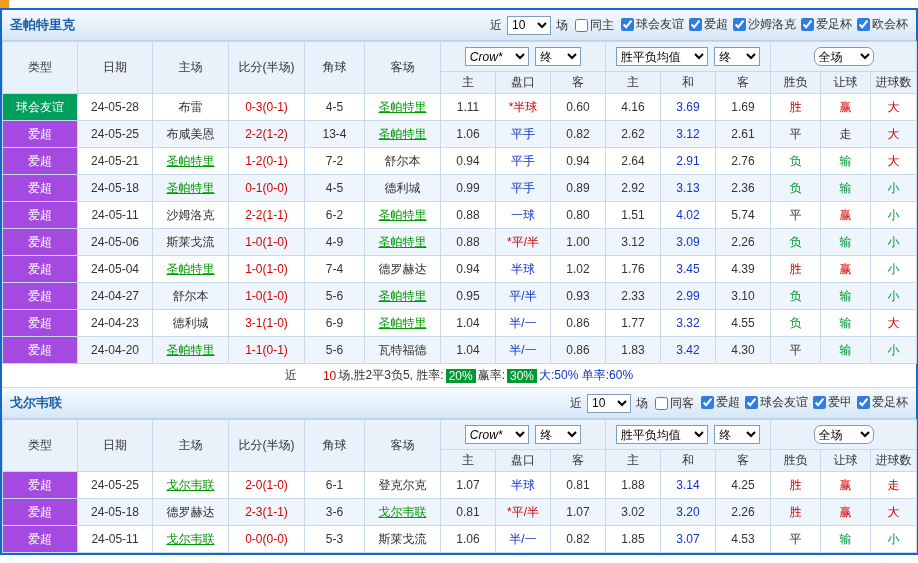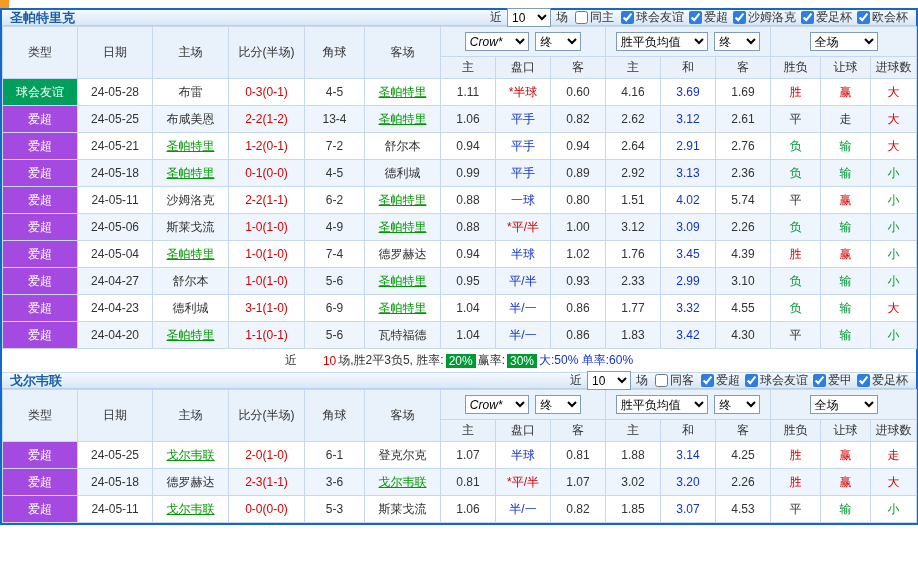--- a/index.html
+++ b/index.html
@@ -23,37 +23,37 @@
   .radio-group label { display:flex; align-items:center; gap:3px; cursor:pointer; }
   input[type=radio] { width:12px; height:12px; margin:0; accent-color:#ffffff; }
   .close-btn {
     position:absolute; right:4px; top:3px; width:19px; height:19px;
     background:#55a0e8; border:1px solid #9ccaf5; border-radius:3px;
     color:#fff; font-weight:bold; text-align:center; line-height:16px; font-size:13px; cursor:pointer;
   }
 
   
   .sec-header {
-    height:16px; background:linear-gradient(180deg,#f5fafe 0%,#d7e7f6 100%);
+    height:31px; background:linear-gradient(180deg,#f5fafe 0%,#d7e7f6 100%);
     border-bottom:1px solid #b9d0e8; display:flex; align-items:center;
     justify-content:space-between; padding:0 8px;
   }
   .sec-title { color:#1a5fa8; font-weight:bold; font-size:13px; }
   .filter { display:flex; align-items:center; gap:2px; color:#333; white-space:nowrap; }
   .filter label { display:inline-flex; align-items:center; cursor:pointer; }
   input[type=checkbox] { width:13px; height:13px; margin:0 2px 0 5px; accent-color:#2d7ee0; }
   select {
     font-size:12px; height:19px; border:1px solid #7f9db9; background:#fff;
     font-family:"Liberation Sans","DejaVu Sans",sans-serif;
   }
   .sel-count { width:44px; margin:0 3px; }
   .sel-crow { width:64px;font-style:italic; }
   .sel-final { width:46px; margin-left:3px; }
   .sel-avg { width:92px; }
-  .sel-scope { width:68px; }
+  .sel-scope { width:60px;border-radius:7px; }
 
   
   table { border-collapse:collapse; width:914px; table-layout:fixed; }
   th,td { border:1px solid #c6d9ec; text-align:center; padding:0; overflow:hidden; white-space:nowrap; }
   thead th { background:#e9f1fa; font-weight:normal; color:#333; }
   thead tr.hr1 th { height:30px; }
   thead tr.hr2 th { height:22px; }
   tbody td { height:27px; background:#fff; }
   tbody tr:nth-child(even) td { background:#eef5fc; }
   td.lg-green  { background:#00a05c !important; color:#fff; }

